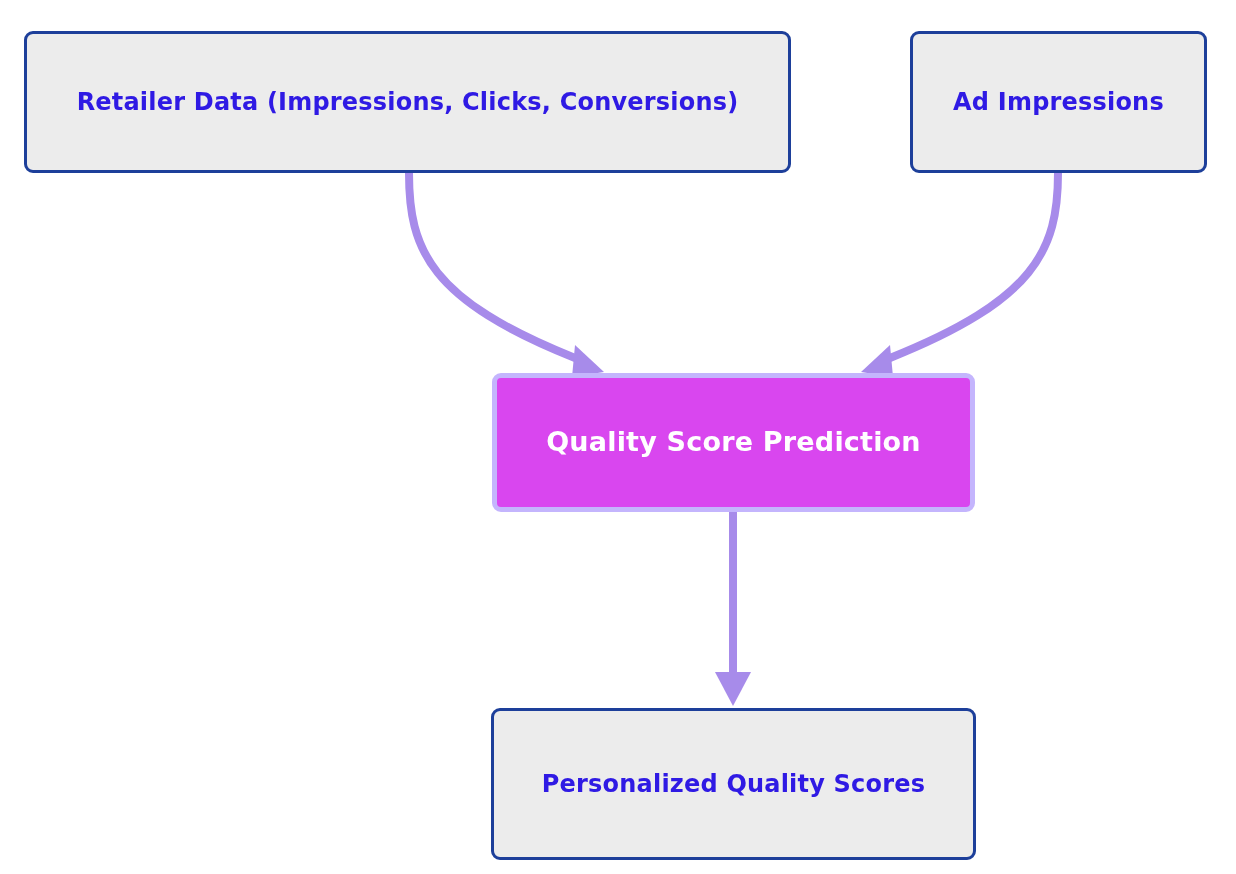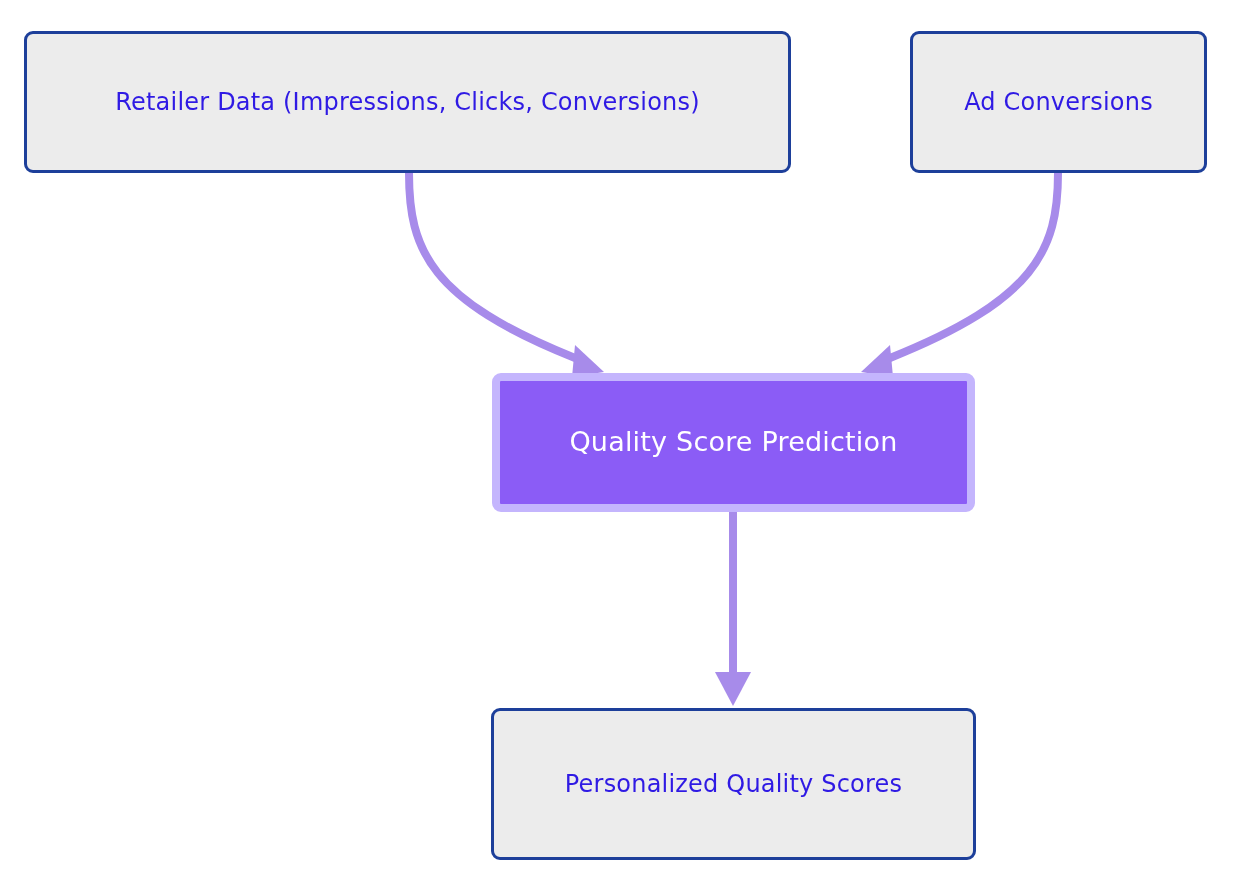--- a/index.html
+++ b/index.html
@@ -33,25 +33,25 @@
     justify-content: center;
     text-align: center;
     border-radius: 9px;
     z-index: 2;
   }
   .node-default {
     background: #ececec;
     border: 3px solid #1d3f9a;
   }
   .node-accent {
-    background: #8b5cf6;
-    border: 8px solid #c4b5fd;
+    background: #d946ef;
+    border: 5px solid #c4b5fd;
   }
   .node-label {
-    font-weight: normal;
+    font-weight: bold;
     letter-spacing: 0.2px;
     line-height: 1.2;
     white-space: nowrap;
   }
   .label-default {
     color: #2f1ae4;
     font-size: 24px;
   }
   .label-accent {
     color: #ffffff;
@@ -93,21 +93,21 @@
       <path d="M 733,512 L 733,677" fill="none" stroke="#a78bea" stroke-width="8" stroke-linecap="round"></path>
       <polygon points="733,706 715,672 751,672" fill="#a78bea"></polygon>
     </g>
   </svg>
 
   <div id="node-retailer-data" class="node node-default">
     <span class="node-label label-default">Retailer Data (Impressions, Clicks, Conversions)</span>
   </div>
 
   <div id="node-ad-candidates" class="node node-default">
-    <span class="node-label label-default">Ad Conversions</span>
+    <span class="node-label label-default">Ad Impressions</span>
   </div>
 
   <div id="node-quality-score-prediction" class="node node-accent">
     <span class="node-label label-accent">Quality Score Prediction</span>
   </div>
 
   <div id="node-personalized-quality-scores" class="node node-default">
     <span class="node-label label-default">Personalized Quality Scores</span>
   </div>
 

